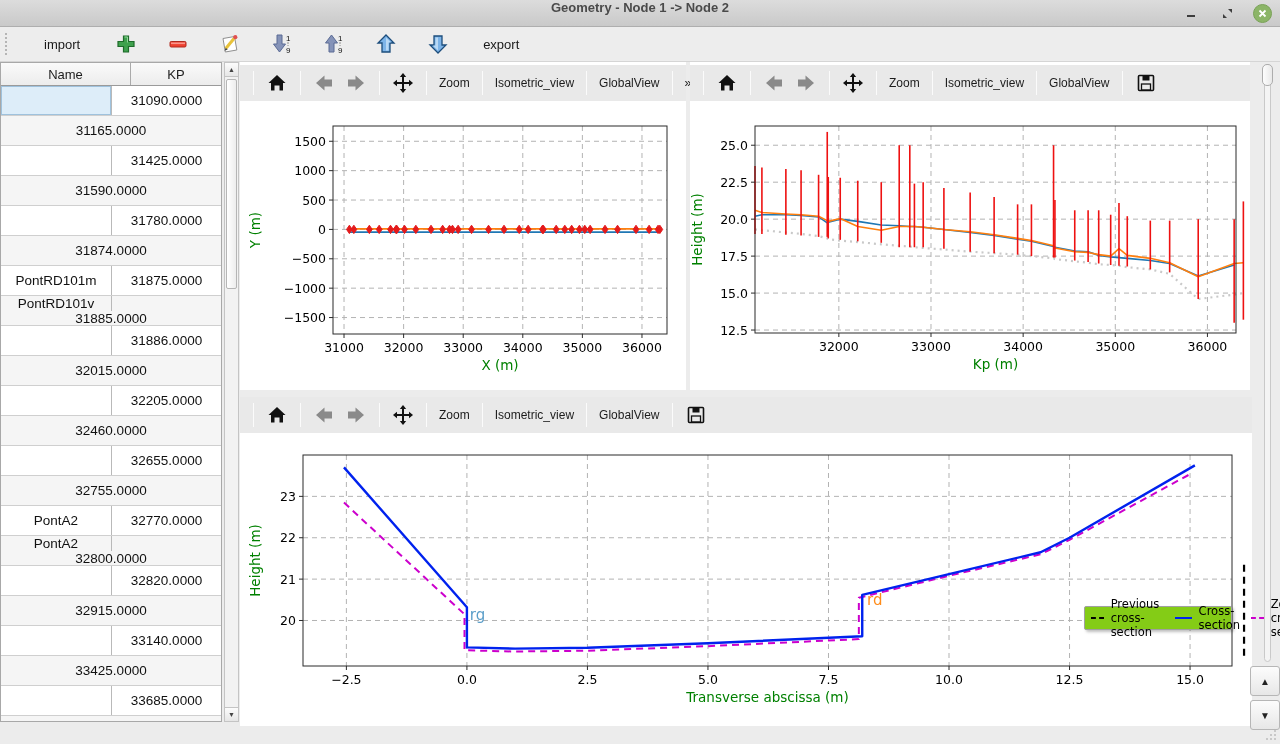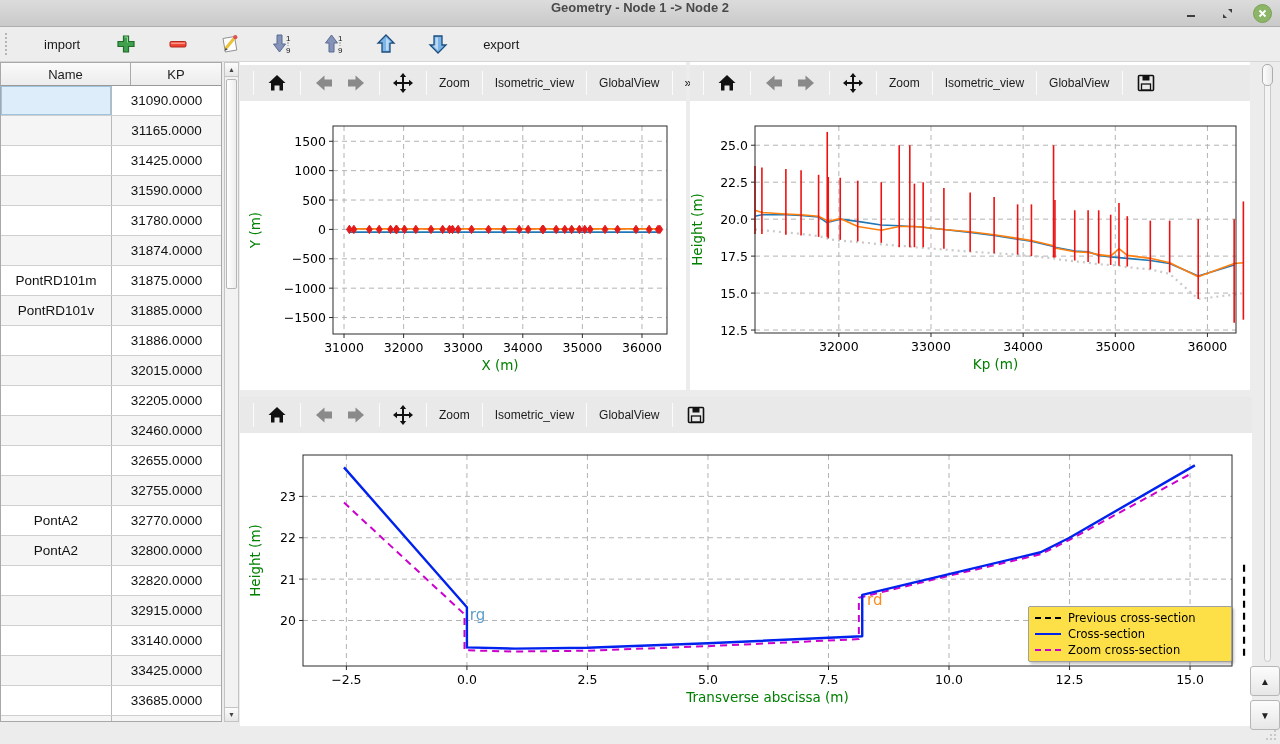--- a/index.html
+++ b/index.html
@@ -24,21 +24,21 @@
 
   
   .left-panel { position:absolute; left:0; top:62px; width:240px; height:660px; }
   .kp-table { position:absolute; left:0; top:0; width:222px; height:660px;
     border:1px solid #a8a8a8; background:#fff; overflow:hidden; }
   .thead { display:flex; height:23px; background:linear-gradient(#fafafa,#ececec); border-bottom:1px solid #9a9a9a; }
   .th { font-size:13px; color:#1c1c1c; display:flex; align-items:center; justify-content:center; }
   .th-name { width:130px; border-right:1px solid #aaa; }
   .th-kp { flex:1; }
   .tr { display:flex; height:30px; border-bottom:1px solid #cfcfcf; background:#fff; }
-  .tr.even { background:#f5f5f5; }
+  .tr.even { background:#f5f5f5;flex-direction:column; }
   .td { font-size:13.5px; color:#111; display:flex; align-items:center; justify-content:center; }
   .td-name { width:111px; border-right:1px solid #b9b9b9; }
   .td-kp { flex:1; }
   .td.selected { background:#ddedf9; box-shadow:inset 0 0 0 1px #9fc2dd; }
 
   .tbl-scroll { position:absolute; left:224px; top:0; width:15px; height:660px;
     background:#f2f2f2; border:1px solid #c4c4c4; }
   .tbl-sb-btn { position:absolute; left:0; width:13px; height:14px; display:flex; align-items:center;
     justify-content:center; font-size:7px; color:#444; background:linear-gradient(#fcfcfc,#e6e6e6); }
   .tbl-sb-up { top:0; border-bottom:1px solid #c4c4c4; }
@@ -55,23 +55,23 @@
   .panel-top .nav { margin-top:3px; }
   .nav .sep { width:1px; height:24px; background:#c6c6c6; border-right:1px solid #fbfbfb; margin:0 7px; }
   .nav-btn { display:flex; align-items:center; justify-content:center; padding:0 5px; height:30px;
     font-size:12px; color:#1c1c1c; white-space:nowrap; }
   .chart-svg { display:block; }
   .tick { font-family:"DejaVu Sans",sans-serif; font-size:12.5px; fill:#000; }
   .axlabel { font-family:"DejaVu Sans",sans-serif; font-size:13.5px; fill:#008000; }
   .annot { font-family:"DejaVu Sans",sans-serif; font-size:15px; }
 
   
-  .legend { position:absolute; right:20px; top:209px; width:204px; background:#fde047;
+  .legend { position:absolute; right:20px; top:209px; width:148px; background:#84cc16;
     border:1px solid #a0a0a0; border-radius:2px; box-shadow:2px 2px 3px rgba(0,0,0,0.25);
-    padding:4px 6px 4px 6px; display:flex; flex-direction:column; gap:2px; }
+    padding:4px 6px 4px 6px; display:flex; flex-direction:row; gap:2px; }
   .leg-row { display:flex; align-items:center; gap:7px; height:14px; }
   .leg-sample { width:26px; height:0; }
   .leg-label { font-family:"DejaVu Sans",sans-serif; font-size:11.5px; color:#000; }
 
   
   .vscroll { position:absolute; left:1252px; top:62px; width:28px; height:669px; }
   .v-trough { position:absolute; left:12px; top:2px; width:7px; height:598px;
     background:#f4f4f4; border:1px solid #c9c9c9; border-radius:4px; }
   .v-thumb { position:absolute; left:10px; top:2px; width:11px; height:22px;
     background:linear-gradient(90deg,#fdfdfd,#e9e9e9); border:1px solid #adadad; border-radius:5px; }

